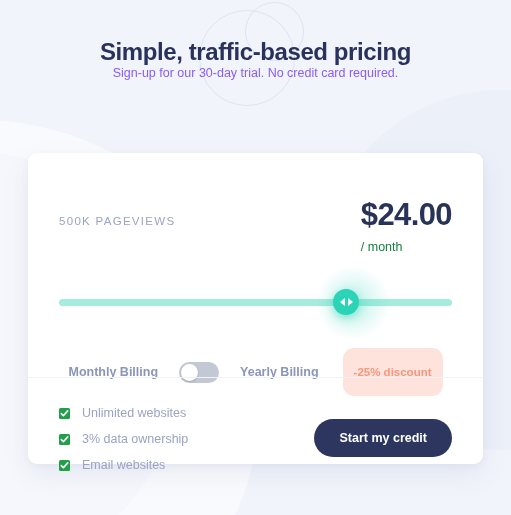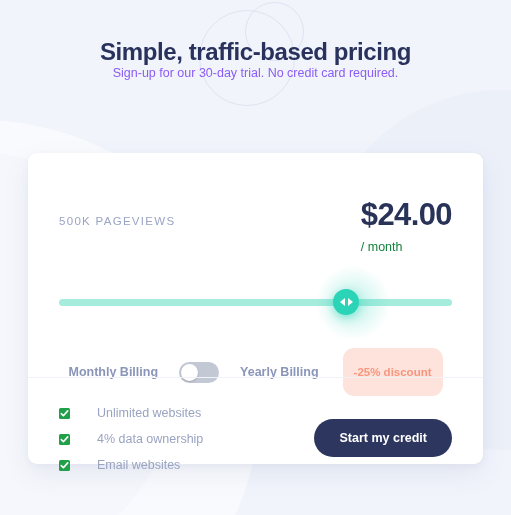--- a/index.html
+++ b/index.html
@@ -259,21 +259,21 @@
   .features {
     display: flex;
     flex-direction: column;
     gap: 12px;
     padding-top: 2px;
   }
 
   .feature-item {
     display: flex;
     align-items: center;
-    gap: 27px;
+    gap: 12px;
   }
 
   .check-box {
     width: 11px;
     height: 11px;
     background: #21a04a;
     border-radius: 1.5px;
     display: flex;
     align-items: center;
     justify-content: center;
@@ -361,21 +361,21 @@
             </svg>
         </span>
         <span class="feature-label">Unlimited websites</span>
       </div>
       <div class="feature-item">
         <span class="check-box">
           <svg width="9" height="9" viewBox="0 0 9 9">
               <path d="M1.3 4.6 L3.4 6.7 L7.7 1.9" stroke="#ffffff" stroke-width="1.6" fill="none" stroke-linecap="round" stroke-linejoin="round"></path>
             </svg>
         </span>
-        <span class="feature-label">4% data ownership</span>
+        <span class="feature-label">3% data ownership</span>
       </div>
       <div class="feature-item">
         <span class="check-box">
           <svg width="9" height="9" viewBox="0 0 9 9">
               <path d="M1.3 4.6 L3.4 6.7 L7.7 1.9" stroke="#ffffff" stroke-width="1.6" fill="none" stroke-linecap="round" stroke-linejoin="round"></path>
             </svg>
         </span>
         <span class="feature-label">Email websites</span>
       </div>
     </div>

